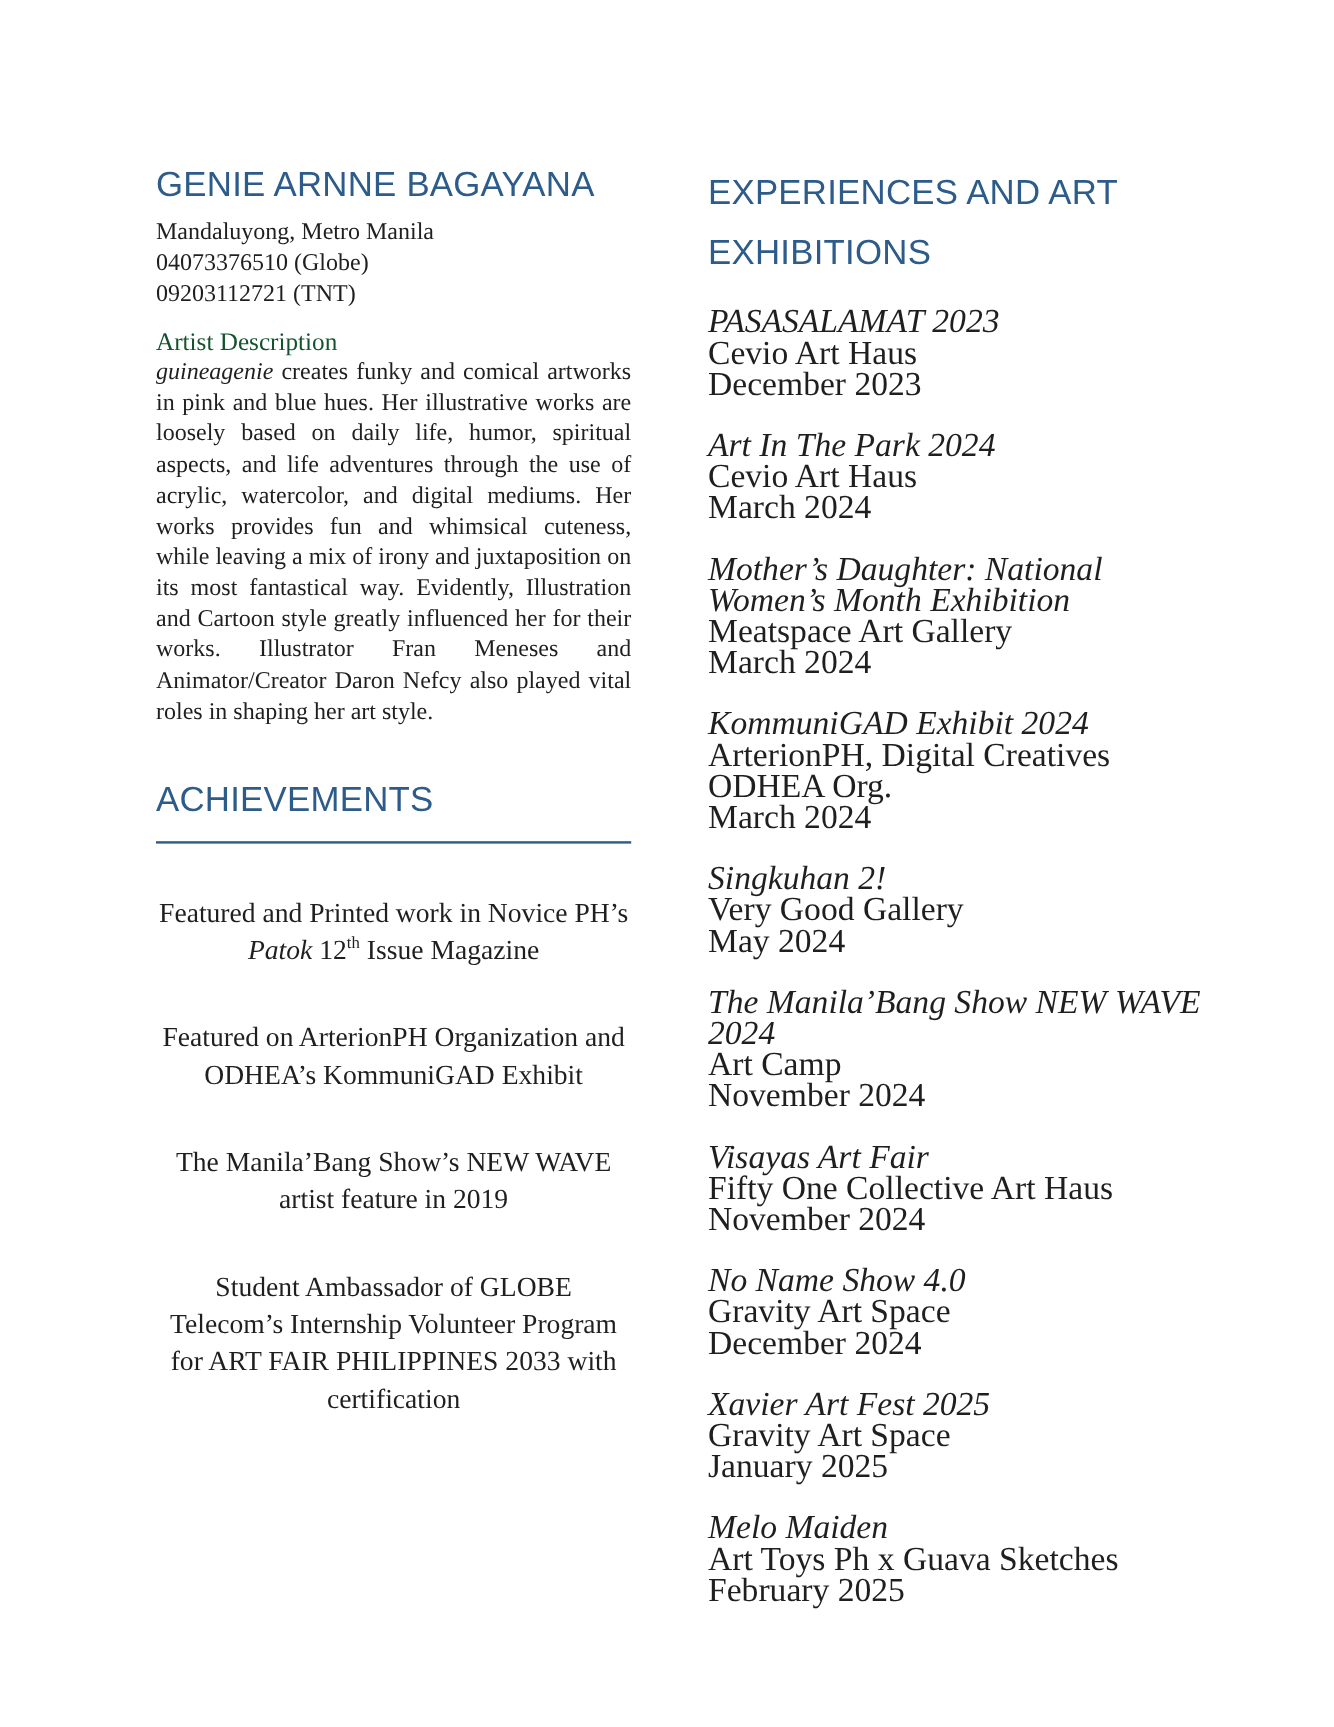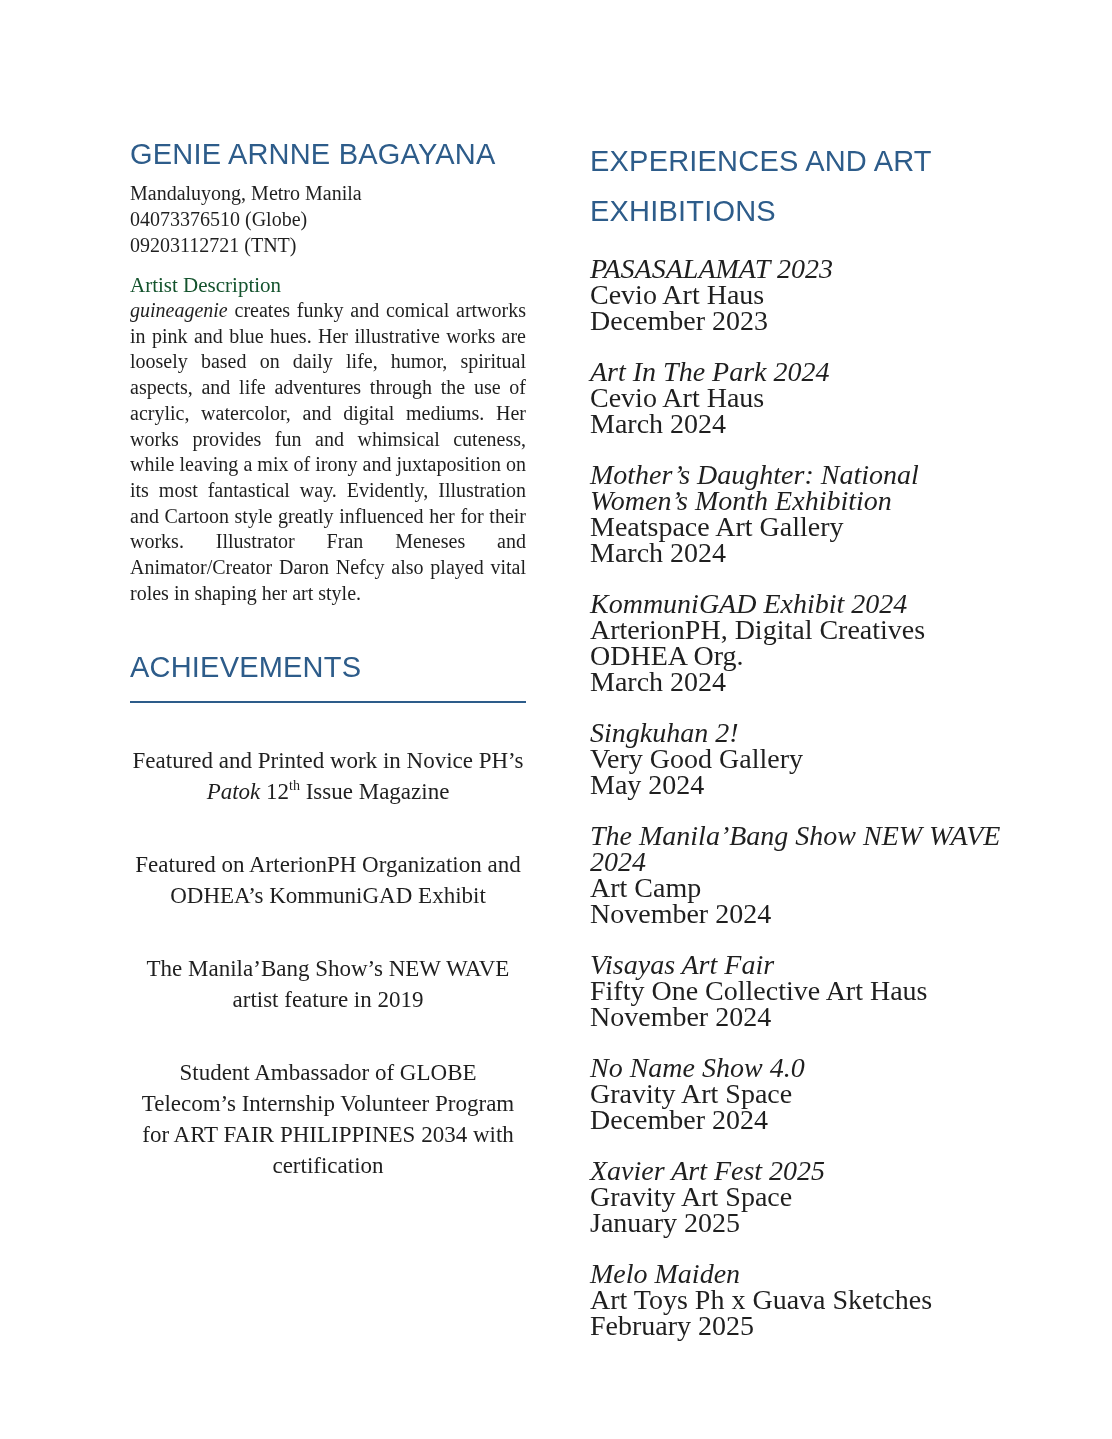--- a/index.html
+++ b/index.html
@@ -87,21 +87,21 @@
       <p class="desc"><i>guineagenie</i><span> creates funky and comical artworks in pink and blue hues. Her illustrative works are loosely based on daily life, humor, spiritual aspects, and life adventures through the use of acrylic, watercolor, and digital mediums. Her works provides fun and whimsical cuteness, while leaving a mix of irony and juxtaposition on its most fantastical way. Evidently, Illustration and Cartoon style greatly influenced her for their works. Illustrator Fran Meneses and Animator/Creator Daron Nefcy also played vital roles in shaping her art style.</span></p>
 
       <h2 class="big-head achievements">ACHIEVEMENTS</h2>
 
       <p class="ach"><span>Featured and Printed work in Novice PH’s </span><i>Patok</i><span> 12</span><sup>th</sup><span> Issue Magazine</span></p>
 
       <p class="ach">Featured on ArterionPH Organization and ODHEA’s KommuniGAD Exhibit</p>
 
       <p class="ach">The Manila’Bang Show’s NEW WAVE artist feature in 2019</p>
 
-      <p class="ach">Student Ambassador of GLOBE Telecom’s Internship Volunteer Program for ART FAIR PHILIPPINES 2034 with certification</p>
+      <p class="ach">Student Ambassador of GLOBE Telecom’s Internship Volunteer Program for ART FAIR PHILIPPINES 2033 with certification</p>
     </div>
 
     <div class="col-right">
       <h2 class="big-head exp-head">EXPERIENCES AND ART EXHIBITIONS</h2>
 
       <div class="entry">
         <div class="title">PASASALAMAT 2023</div>
         <div>Cevio Art Haus</div>
         <div>December 2023</div>
       </div>

